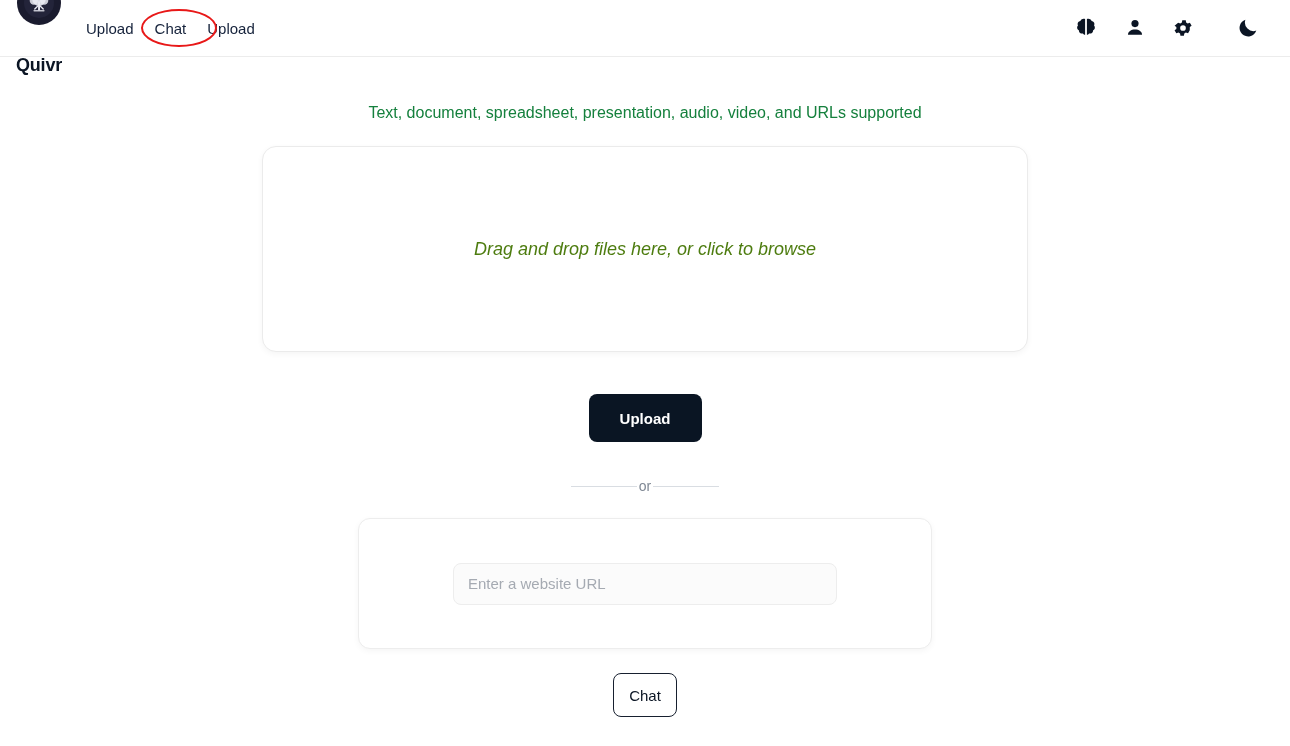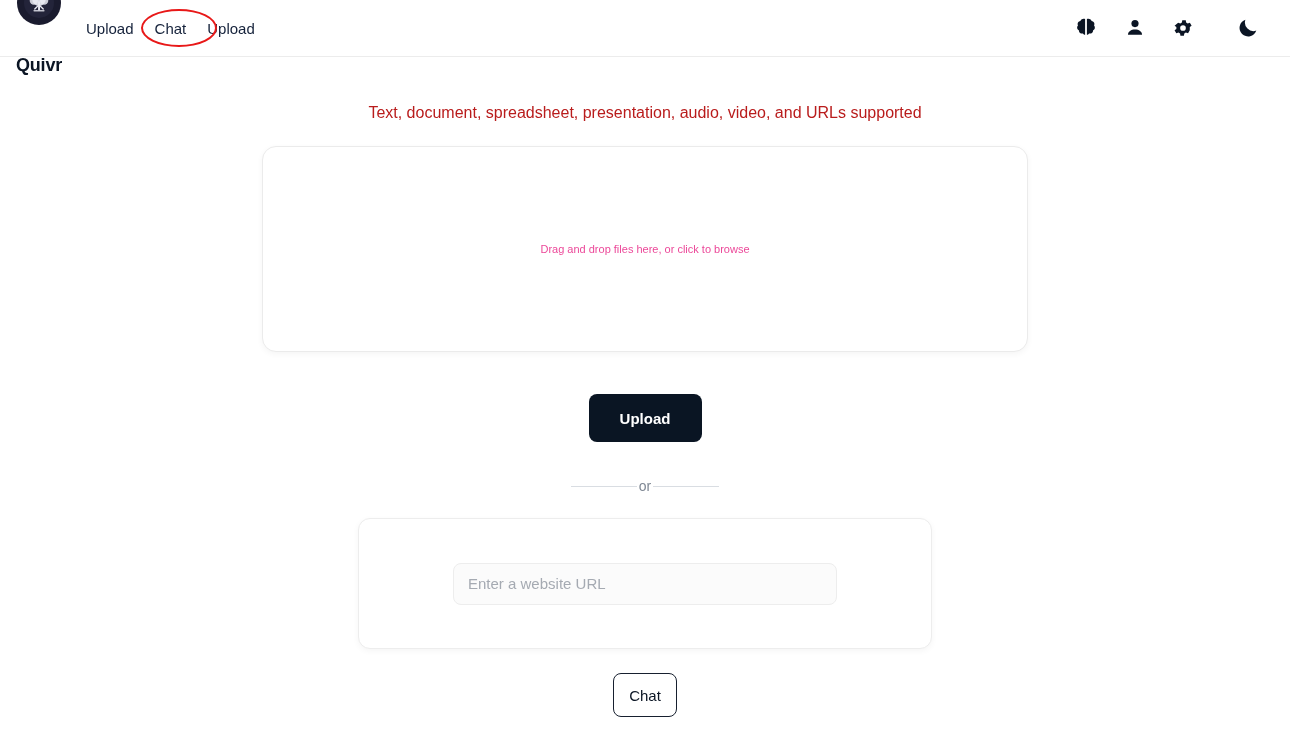--- a/index.html
+++ b/index.html
@@ -119,42 +119,43 @@
     font-weight: bold;
     color: #0b1524;
     letter-spacing: -0.4px;
     line-height: 1.2;
     text-align: center;
   }
 
   .page-subtitle {
     margin-top: 9px;
     font-size: 16px;
-    color: #b91c1c;
+    color: #15803d;
     text-align: center;
     font-weight: 400;
   }
 
   .dropzone {
     margin-top: 24px;
     width: 766px;
     height: 206px;
     border: 1px solid #ebebeb;
     border-radius: 14px;
     background: #ffffff;
     box-shadow: 0 2px 6px rgba(0,0,0,0.045);
     display: flex;
     align-items: center;
     justify-content: center;
     cursor: pointer;
   }
 
   .dropzone-text {
-    font-size: 11px;
-    color: #ec4899;
+    font-size: 18px;
+    color: #4d7c0f;
+    font-style: italic;
   }
 
   .upload-button {
     margin-top: 42px;
     width: 113px;
     height: 48px;
     background: #0a1523;
     color: #ffffff;
     border: none;
     border-radius: 8px;

